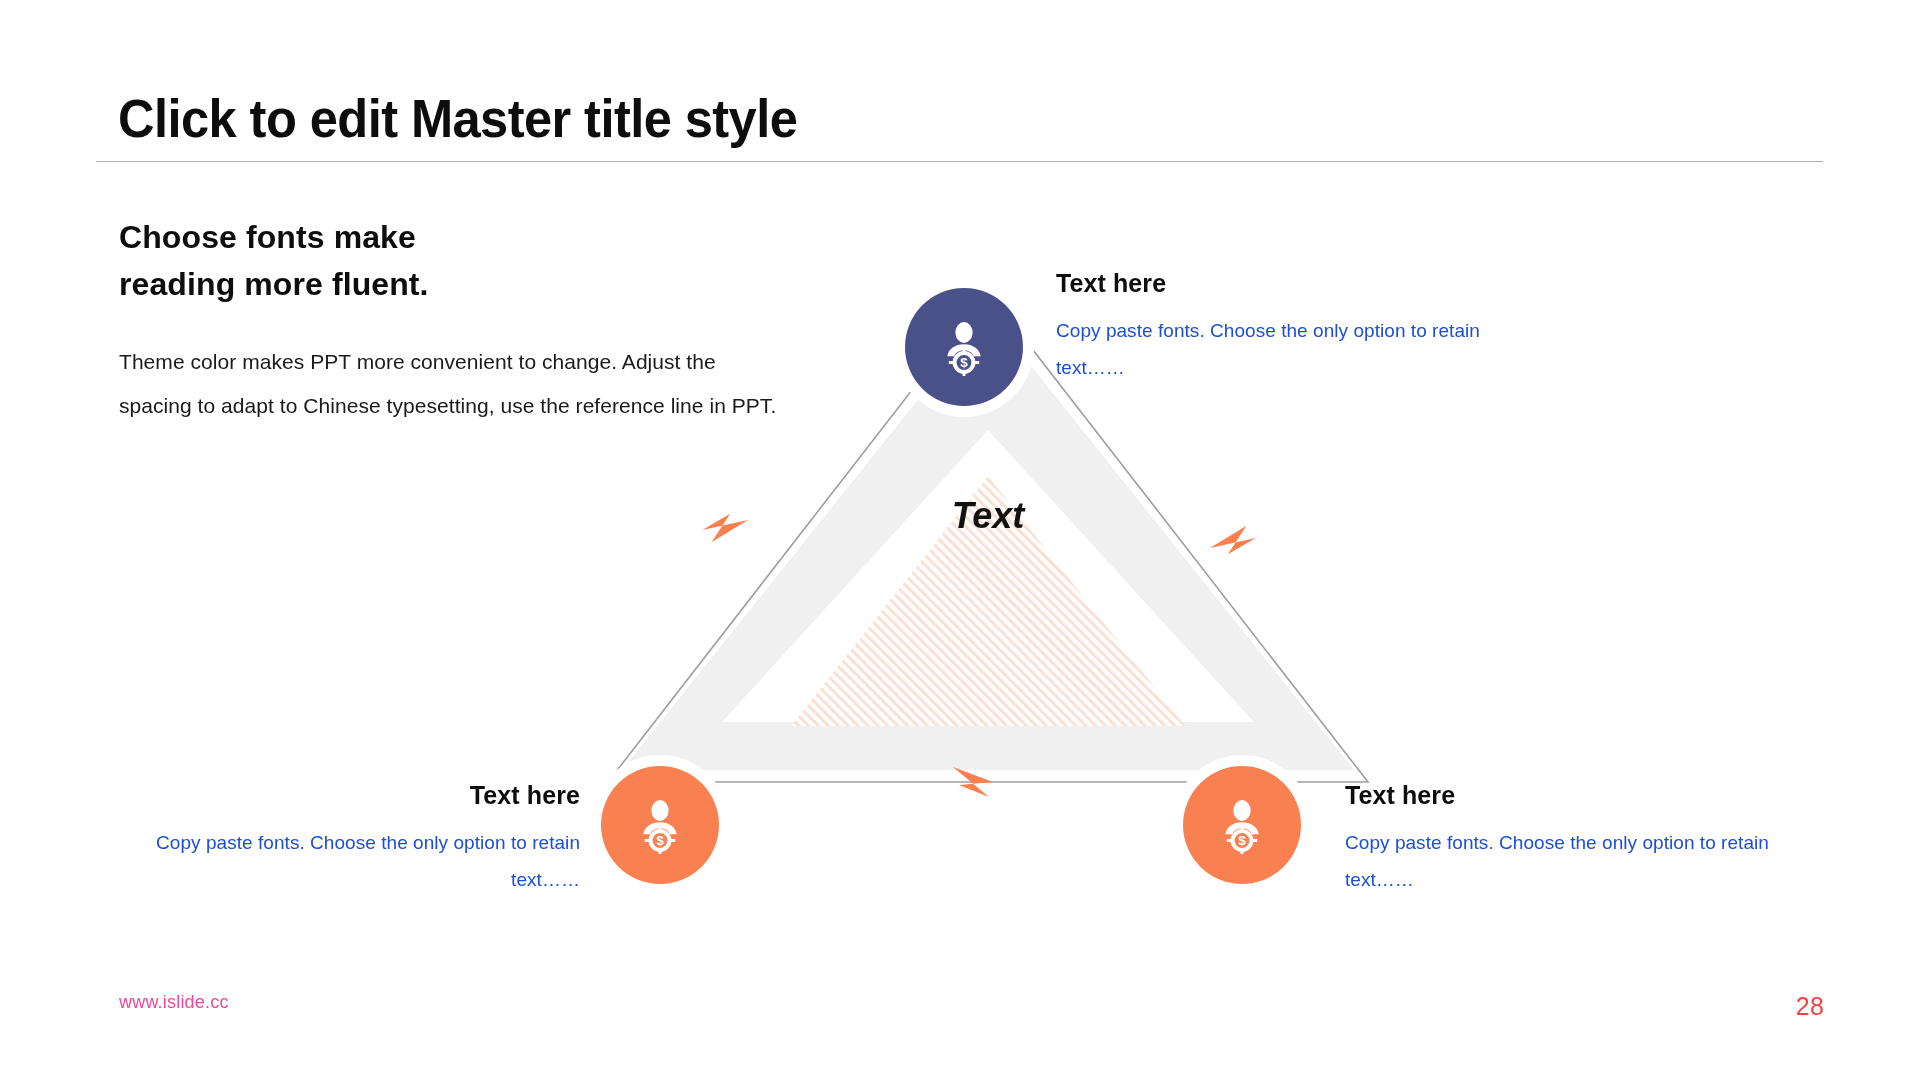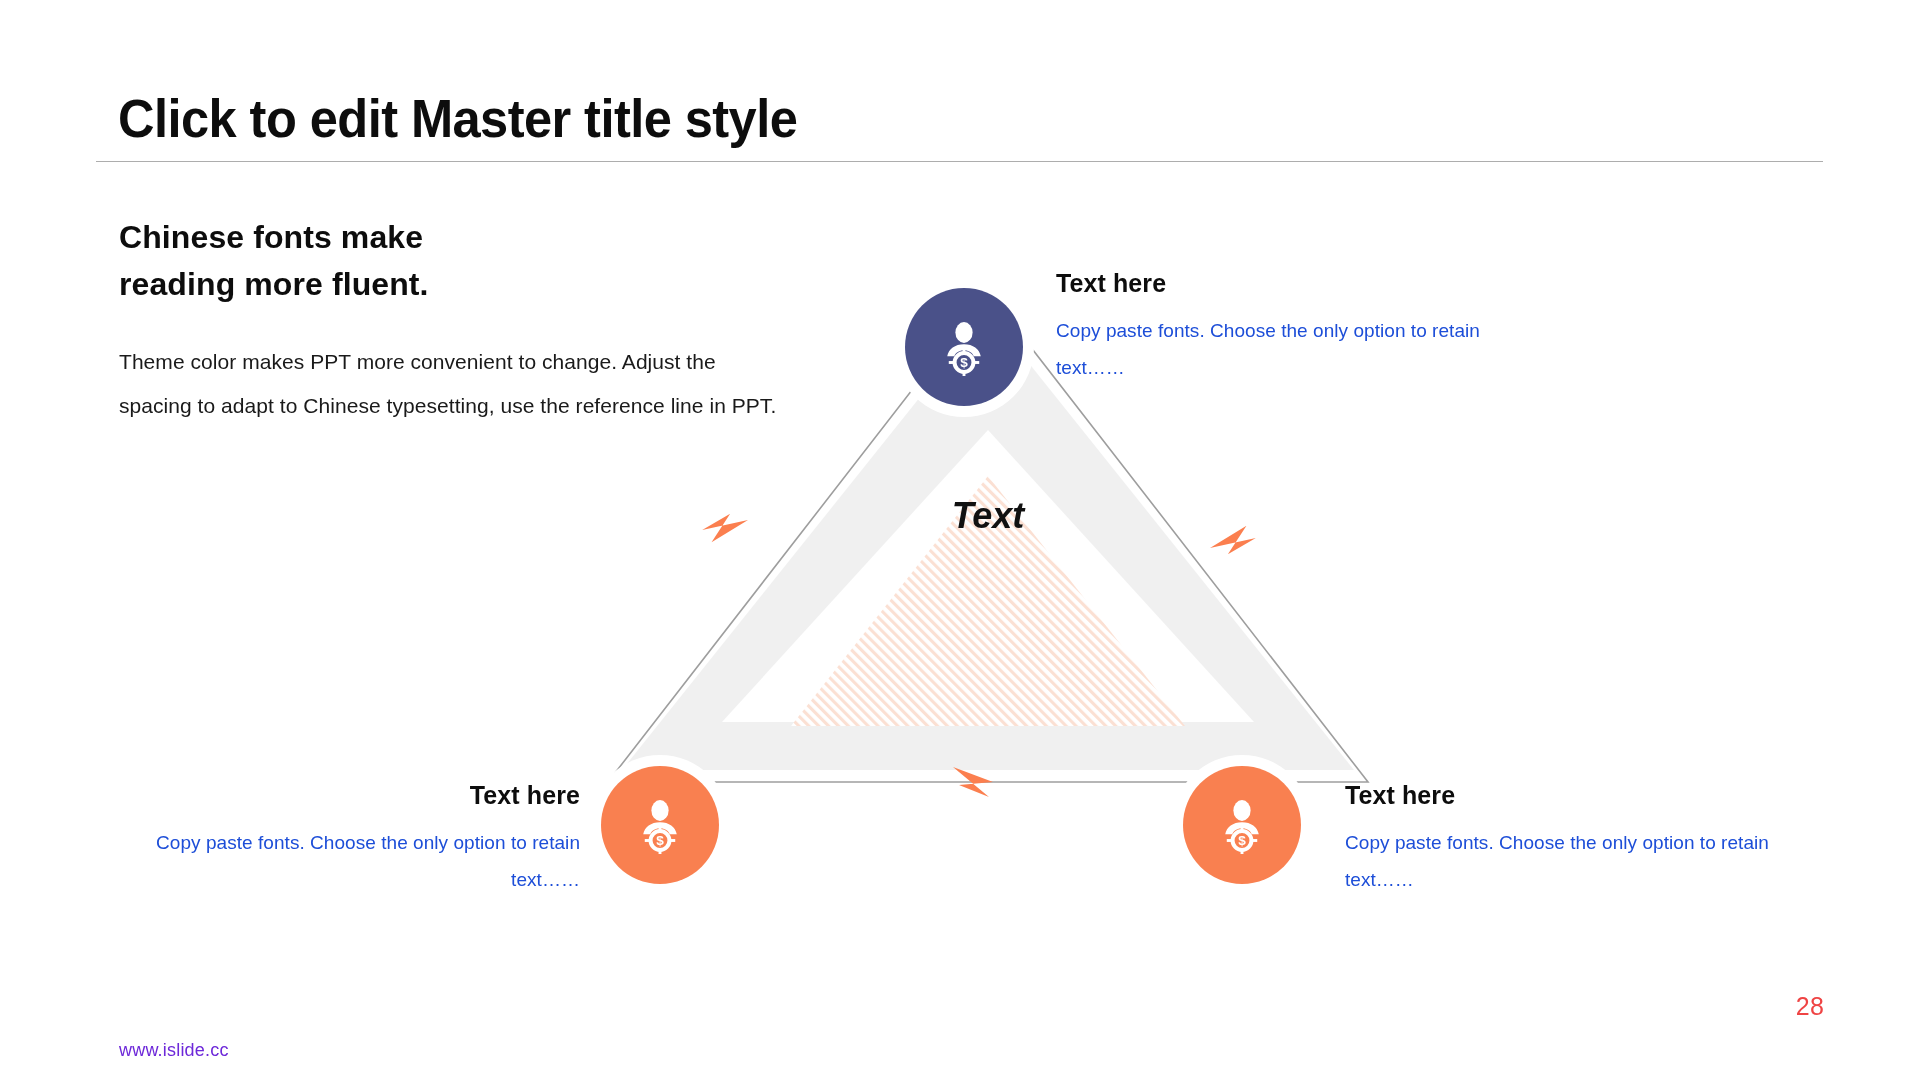--- a/index.html
+++ b/index.html
@@ -116,43 +116,42 @@
   .callout-top   { left: 1056px; top: 258px; width: 460px; text-align: left; }
   .callout-right { left: 1345px; top: 770px; width: 440px; text-align: left; }
   .callout-left  { left: 110px;  top: 770px; width: 470px; text-align: right; }
 
   
   .footer-left {
     position: absolute;
     left: 119px;
     top: 992px;
     font-size: 18px;
-    color: #6d28d9;
+    color: #ec4899;
     letter-spacing: 0.2px;
-    margin-top: 48px;
   }
   .footer-right {
     position: absolute;
     right: 96px;
     top: 992px;
     font-size: 25px;
     color: #ef4444;
     letter-spacing: 0.2px;
   }
 </style>
 </head>
 <body>
 
 <div class="slide">
 
   <div class="title">Click to edit Master title style</div>
   <div class="title-rule"></div>
 
   <div class="lead">
-    <span>Chinese fonts make</span>
+    <span>Choose fonts make</span>
     <span>reading more fluent.</span>
   </div>
 
   <div class="body-copy">Theme color makes PPT more convenient to change. Adjust the spacing to adapt to Chinese typesetting, use the reference line in PPT.</div>
 
   <div class="diagram">
     <svg width="840" height="640" viewBox="0 0 840 640" xmlns="http://www.w3.org/2000/svg">
       <defs>
 
         <pattern id="hatch" width="7" height="7" patternUnits="userSpaceOnUse" patternTransform="rotate(-45)">

